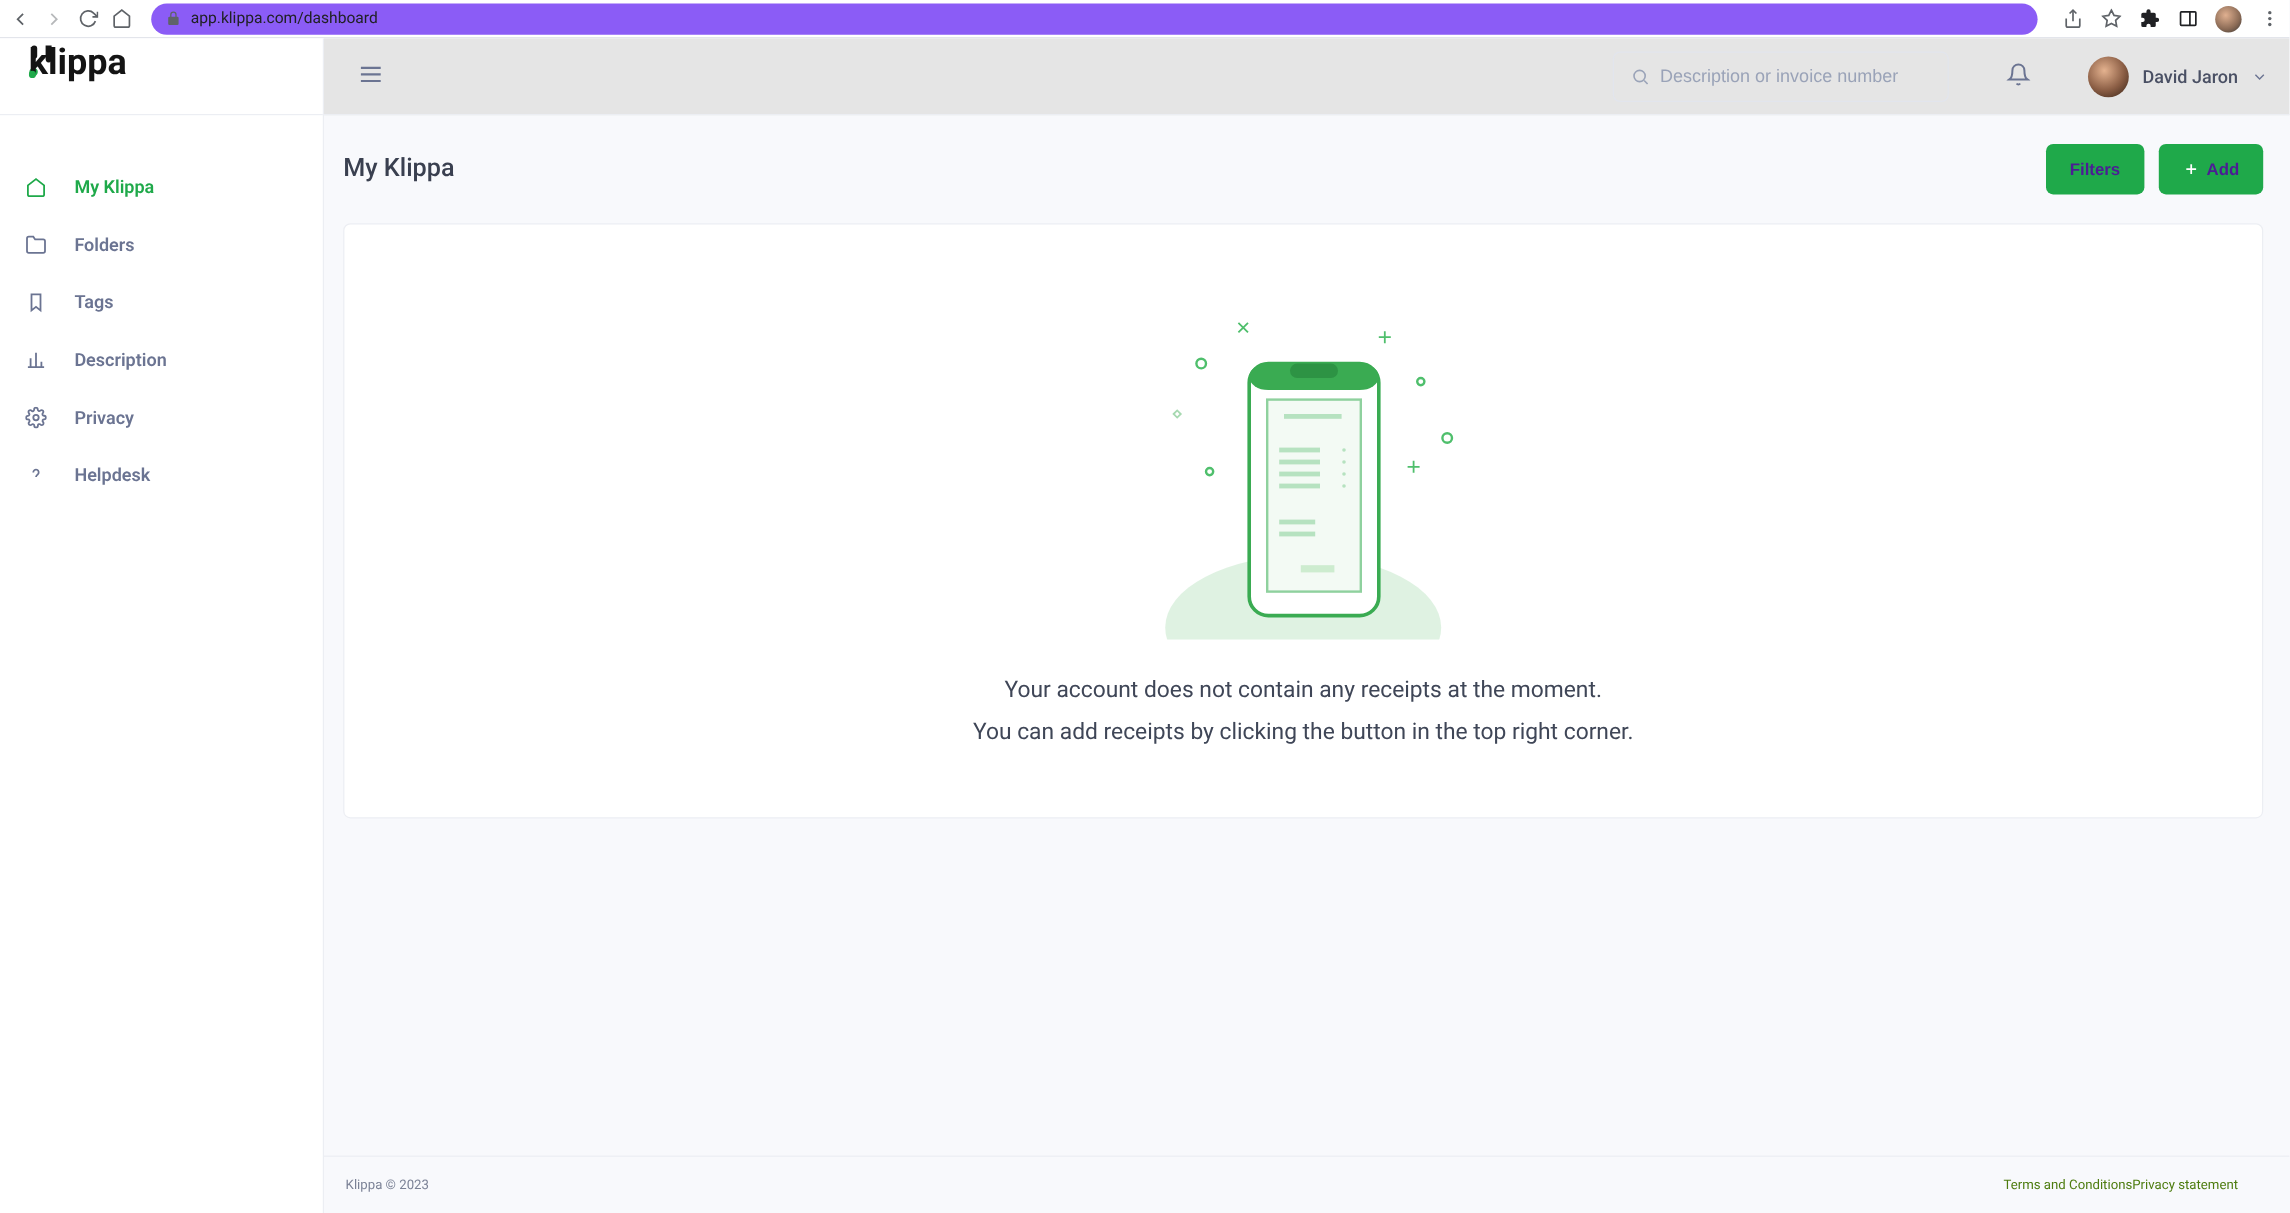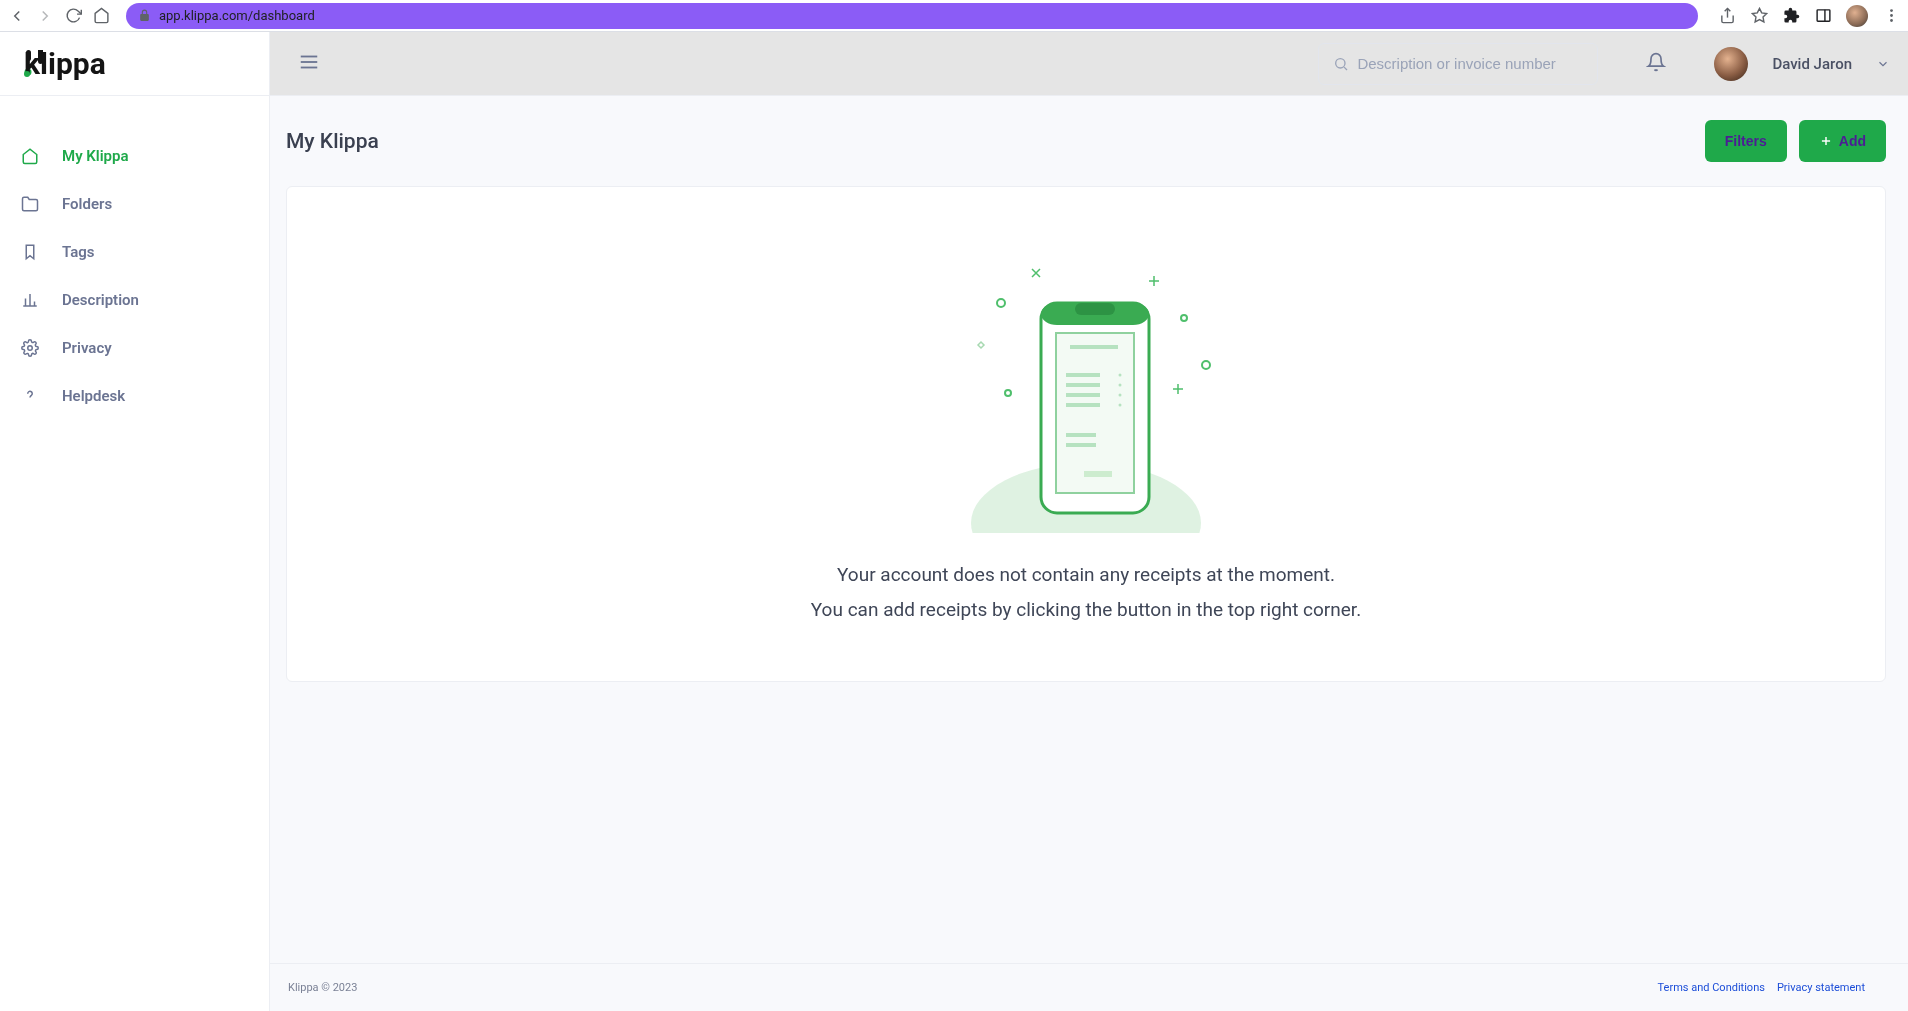--- a/index.html
+++ b/index.html
@@ -11,60 +11,60 @@
   .chrome-addr { flex:1; display:flex; align-items:center; gap:8px; background:#8b5cf6; border-radius:14px; padding:2px 12px; height:26px; font-size:13px; color:#202124; margin-left:6px; margin-right:10px;}
   .chrome-addr svg { flex-shrink:0; }
   .chrome-right { display:flex; align-items:center; gap:14px; }
   .chrome-avatar { width:22px; height:22px; border-radius:50%; background: radial-gradient(circle at 40% 35%, #e0b090 0%, #8a6a55 60%, #333 100%); }
 
   
   .app { display:flex; height: calc(1011px - 32px); background:#f8f9fc; }
 
   
   .sidebar { width:270px; background:#fff; border-right:1px solid #eceef3; display:flex; flex-direction:column; }
-  .logo-wrap { height:64px; display:flex; align-items:center; padding-left:24px; border-bottom:1px solid #eceef3; }
+  .logo-wrap { height:64px; display:flex; padding-left:24px; border-bottom:1px solid #eceef3; }
   .nav { padding-top:36px; display:flex; flex-direction:column; }
   .nav-item { display:flex; align-items:center; gap:22px; padding:14px 0 14px 20px; font-size:15px; font-weight:600; color:#6b7492; cursor:pointer; }
   .nav-item.active { color:#1fa94a; }
   .nav-icon { width:20px; height:20px; display:flex; align-items:center; justify-content:center; color:inherit; }
   .nav-icon svg { width:18px; height:18px; }
 
   
   .main { flex:1; display:flex; flex-direction:column; min-width:0; }
 
   
   .topbar { height:64px; background:#e5e5e5; border-bottom:1px solid #eceef3; display:flex; align-items:center; padding:0 18px 0 28px; gap:18px; }
   .menu-toggle { color:#6b7492; cursor:pointer; }
   .spacer-flex { flex:1; }
   .search-box { width:280px; height:42px; border:1px solid #e2e5ed; border-radius:6px; display:flex; align-items:center; gap:8px; padding:0 14px; color:#9aa3b8; font-size:15px; }
   .search-box input { border:none; outline:none; font-size:15px; flex:1; background:transparent; color:#333;}
   .search-box input::placeholder { color:#9aa3b8; }
   .bell { color:#6b7492; margin:0 30px 0 30px; cursor:pointer;}
-  .user-chip { display:flex; align-items:center; gap:24px; cursor:pointer; }
+  .user-chip { display:flex; align-items:center; gap:11px; cursor:pointer; }
   .user-avatar { width:34px; height:34px; border-radius:50%; background: radial-gradient(circle at 40% 35%, #e4b28f 0%, #8a5d44 55%, #332015 100%); }
   .user-name { font-size:15px; color:#4a5064; font-weight:500; }
 
   
   .page-header { display:flex; align-items:center; padding:24px 22px 24px 16px; }
   .page-title { font-size:21px; font-weight:500; color:#3a4050; }
   .btn { height:42px; border:none; border-radius:6px; font-size:14px; font-weight:700; padding:0 20px; cursor:pointer; display:flex; align-items:center; gap:6px; }
   .btn-green { background:#1fa94a; color:#4c1d95; }
   .btn + .btn { margin-left:12px; }
 
   
   .content { padding:0 22px 0 16px; }
   .card { border:1px solid #eceef3; border-radius:6px; background:#fff; padding:46px 20px 60px; display:flex; flex-direction:column; align-items:center; }
   .empty-illus { width:260px; height:300px; position:relative; }
   .empty-msg { font-size:19px; color:#3f4657; margin-top:30px; text-align:center;}
   .empty-msg + .empty-msg { margin-top:12px; }
 
   
   .footer { margin-top:auto; border-top:1px solid #eceef3; background:#fff0; height:48px; display:flex; align-items:center; padding:0 43px 0 18px; font-size:11px; color:#7b8296; }
   .footer .spacer-flex { flex:1; }
-  .footer a { color:#1d4ed8; text-decoration:none; margin-left:12px; cursor:pointer;}
+  .footer a { color:#4d7c0f; text-decoration:none; margin-left:0; cursor:pointer;}
 
   
 </style>
 </head>
 <body>
 
 <div class="browser-chrome">
   <div class="chrome-btn">
     <svg viewBox="0 0 24 24" width="18" height="18" fill="none" stroke="#5f6368" stroke-width="2">
         <polyline points="15 18 9 12 15 6"></polyline>

